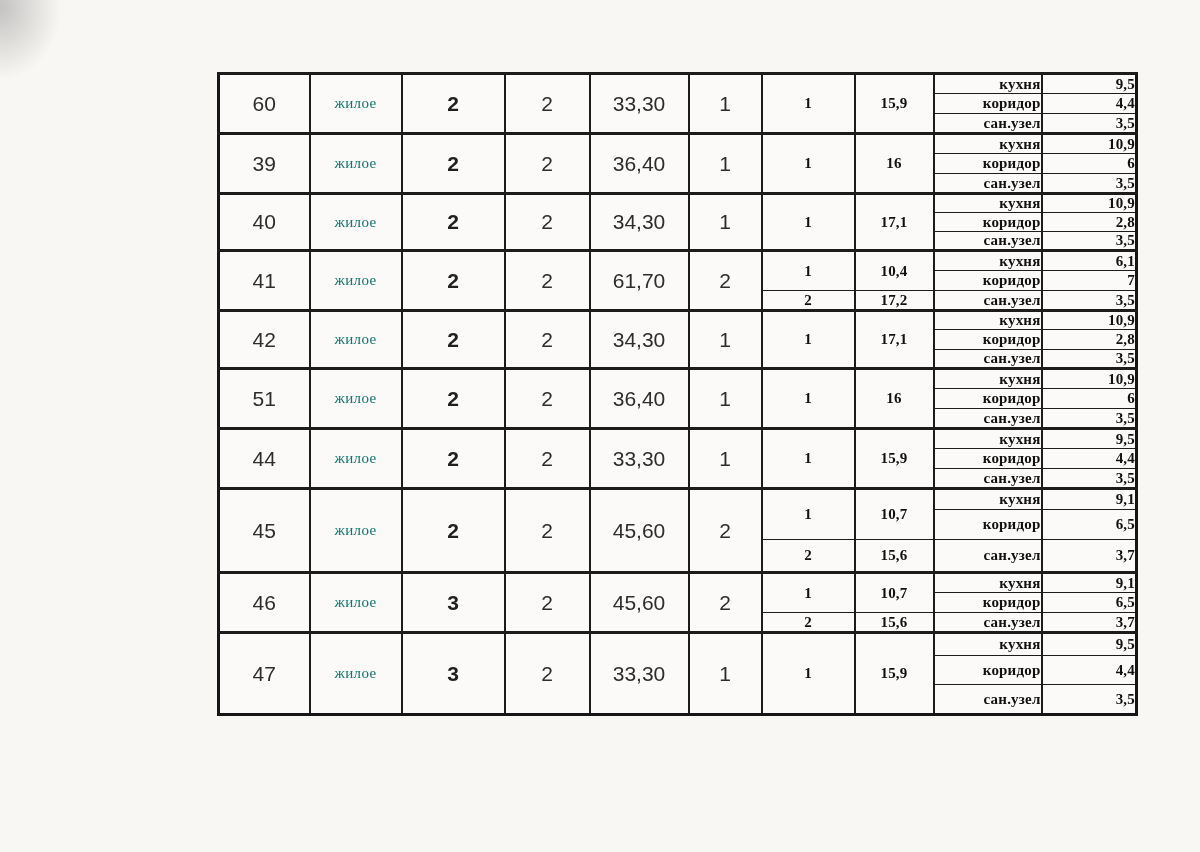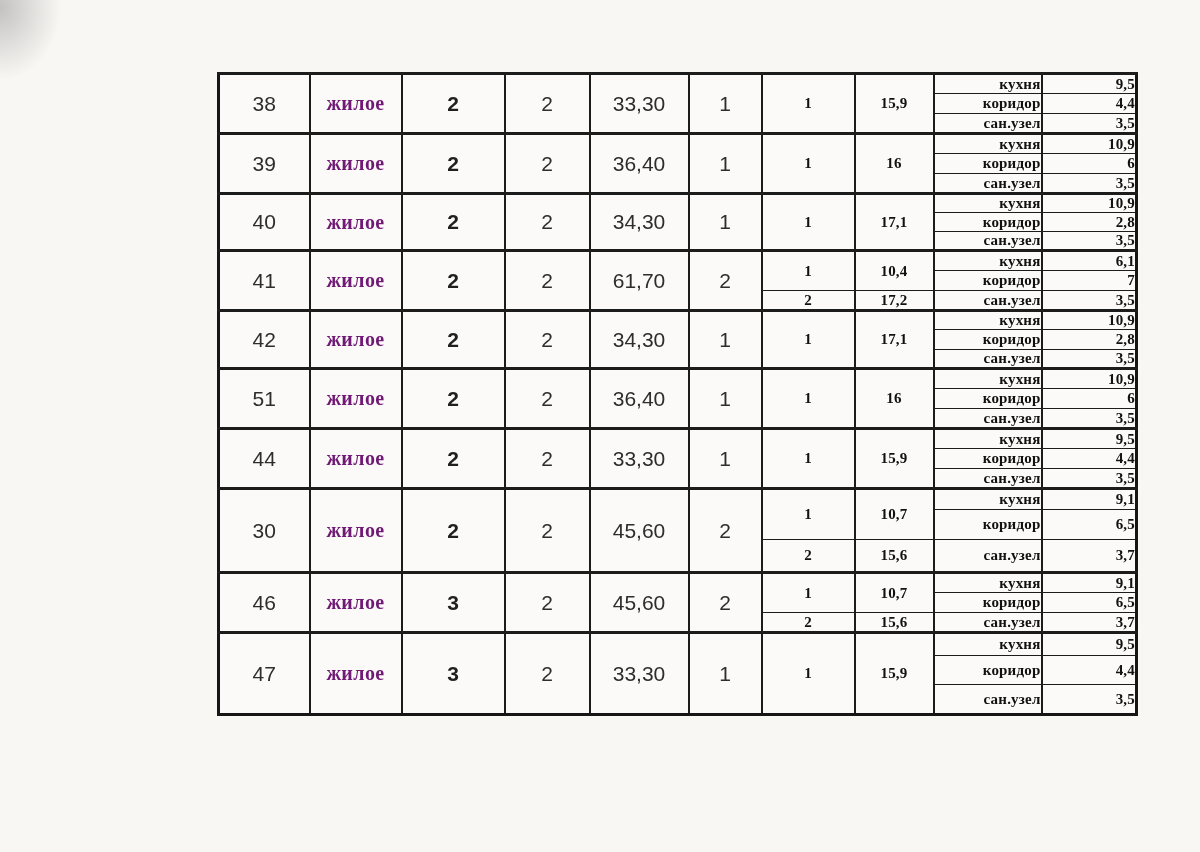--- a/index.html
+++ b/index.html
@@ -26,21 +26,21 @@
     text-align: center; vertical-align: middle;
     padding: 0; overflow: hidden; white-space: nowrap;
   }
   td.aux { border-top-width: 1.5px; border-bottom-width: 1.5px; text-align: right; }
   td.split-b { border-bottom-width: 1.5px; }
   td.split-t { border-top-width: 1.5px; }
   td.rs { border-top-width: 3px; }
   
   .c1, .c4, .c5, .c6 { font-family: "Liberation Sans", sans-serif; font-size: 21px; font-weight: 400; color: #2d2d2d; }
   .c3 { font-family: "Liberation Sans", sans-serif; font-size: 21px; font-weight: 700; color: #1f1f1f; }
-  .c2 { font-family: "Liberation Serif", serif; font-size: 20px; font-weight: 700; color: #701a75; letter-spacing: 0.4px; }
+  .c2 { font-family: "Liberation Serif", serif; font-size: 15px; font-weight: 400; color: #0f766e; letter-spacing: 0.4px; }
   .c7, .c8, .c9, .c10 { font-family: "Liberation Serif", serif; font-size: 15px; font-weight: 700; color: #111; letter-spacing: 0.2px; }
 </style>
 </head>
 <body>
 
 <div class="corner-smudge"></div>
 
 <table class="sheet">
   <colgroup>
     <col style="width:91px">
@@ -50,21 +50,21 @@
     <col style="width:99px">
       <col style="width:73px">
       <col style="width:93px">
       <col style="width:79px">
     <col style="width:108px">
       <col style="width:95px">
   </colgroup>
   <tbody>
 
   <tr style="height:20px">
-    <td class="rs c1" rowspan="3">38</td>
+    <td class="rs c1" rowspan="3">60</td>
     <td class="rs c2" rowspan="3">жилое</td>
     <td class="rs c3" rowspan="3">2</td>
     <td class="rs c4" rowspan="3">2</td>
     <td class="rs c5" rowspan="3">33,30</td>
     <td class="rs c6" rowspan="3">1</td>
     <td class="rs c7" rowspan="3">1</td>
     <td class="rs c8" rowspan="3">15,9</td>
     <td class="rs c9 aux">кухня</td>
     <td class="rs c10 aux">9,5</td>
   </tr>
@@ -199,21 +199,21 @@
   <tr style="height:20px">
     <td class="c9 aux">коридор</td>
     <td class="c10 aux">4,4</td>
   </tr>
   <tr style="height:20px">
     <td class="c9 aux">сан.узел</td>
     <td class="c10 aux">3,5</td>
   </tr>
 
   <tr style="height:21px">
-    <td class="rs c1" rowspan="3">30</td>
+    <td class="rs c1" rowspan="3">45</td>
     <td class="rs c2" rowspan="3">жилое</td>
     <td class="rs c3" rowspan="3">2</td>
     <td class="rs c4" rowspan="3">2</td>
     <td class="rs c5" rowspan="3">45,60</td>
     <td class="rs c6" rowspan="3">2</td>
     <td class="rs c7 split-b" rowspan="2">1</td>
     <td class="rs c8 split-b" rowspan="2">10,7</td>
     <td class="rs c9 aux">кухня</td>
     <td class="rs c10 aux">9,1</td>
   </tr>

